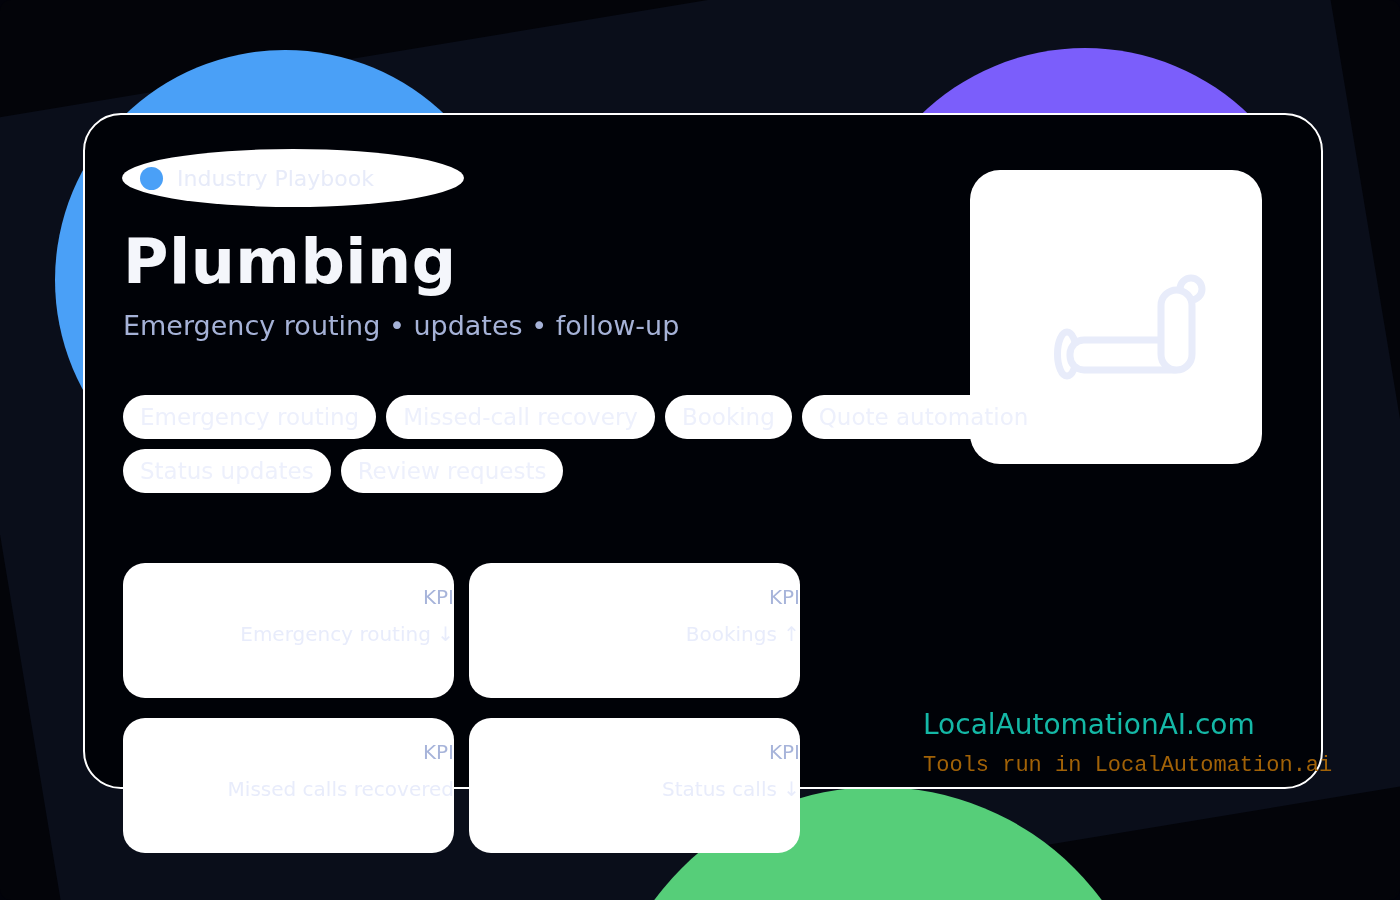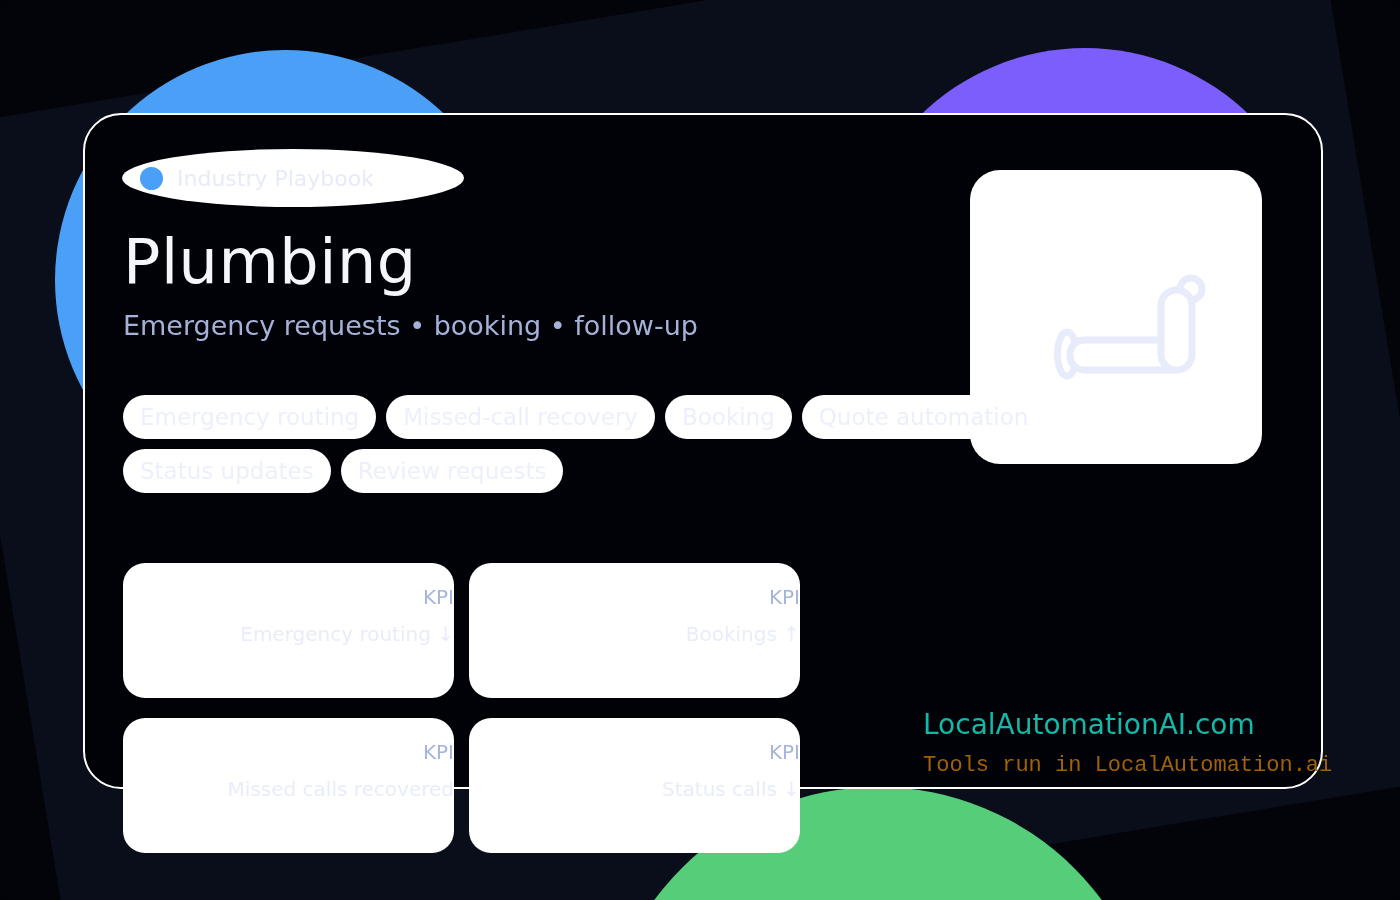--- a/index.html
+++ b/index.html
@@ -28,21 +28,21 @@
   .badge {
     position:absolute; left:37px; top:34px; width:342px; height:58px;
     background:#ffffff; border-radius:50%;
     display:flex; align-items:center; padding-left:18px;
   }
   .badge-dot { width:23px; height:23px; border-radius:50%; background:#4aa0f7; margin-right:14px; flex:0 0 auto; }
   .badge-text { font-size:22px; color:#e7ebf9; white-space:nowrap; }
 
   .title {
     position:absolute; left:38px; top:110px; margin:0;
-    font-size:62px; line-height:1.2; font-weight:normal; color:#f4f6fb; letter-spacing:0.5px;
+    font-size:62px; line-height:1.2; font-weight:bold; color:#f4f6fb; letter-spacing:0.5px;
   }
   .subtitle {
     position:absolute; left:38px; top:193px;
     font-size:27px; line-height:1.3; color:#a5b2d7;
   }
 
   .tags {
     position:absolute; left:38px; top:280px; width:1060px;
     display:flex; flex-wrap:wrap; gap:10px; z-index:3;
   }
@@ -85,21 +85,21 @@
   <div class="circle circle-green"></div>
 
   <div class="card">
 
     <div class="badge">
       <span class="badge-dot"></span>
       <span class="badge-text">Industry Playbook</span>
     </div>
 
     <h1 class="title">Plumbing</h1>
-    <div class="subtitle">Emergency requests • booking • follow-up</div>
+    <div class="subtitle">Emergency routing • updates • follow-up</div>
 
     <div class="tags">
       <div class="tag">Emergency routing</div>
       <div class="tag">Missed-call recovery</div>
       <div class="tag">Booking</div>
       <div class="tag">Quote automation</div>
       <div class="tag">Status updates</div>
       <div class="tag">Review requests</div>
     </div>
 

